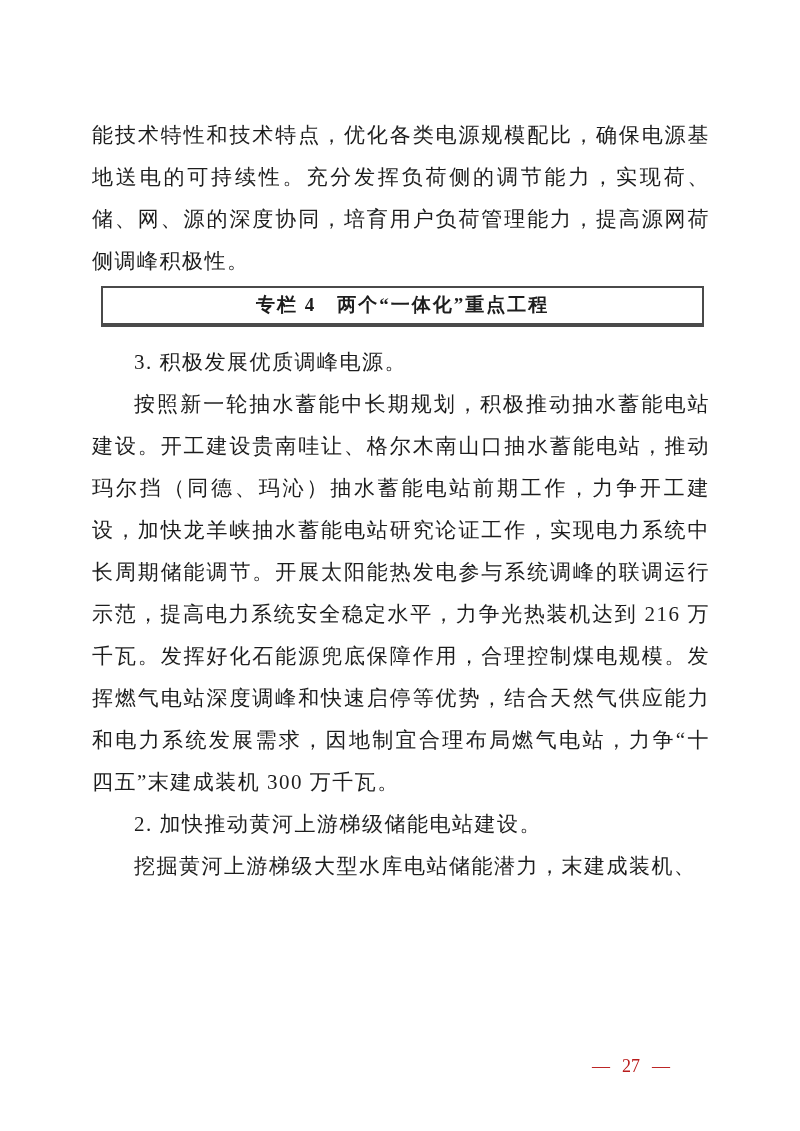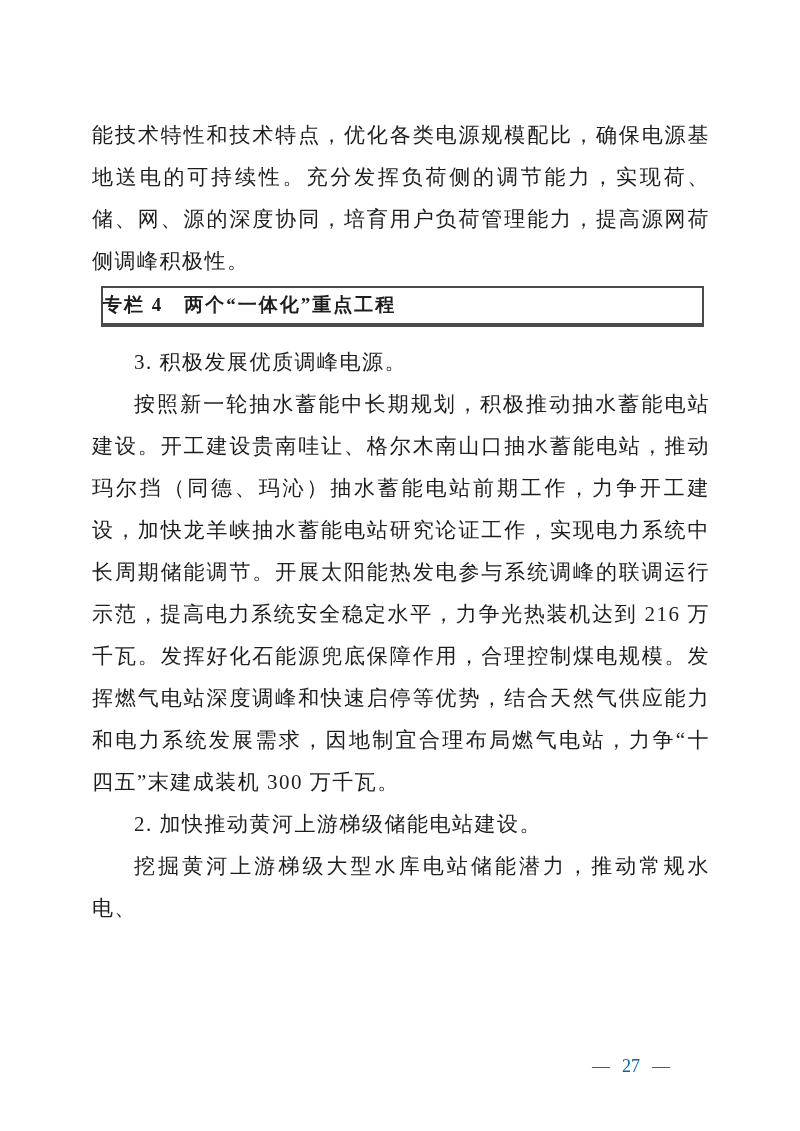--- a/index.html
+++ b/index.html
@@ -26,20 +26,21 @@
     letter-spacing: 1.5px;
   }
   .indent { text-indent: 2em; }
   .bold { font-weight: bold; }
 
   .feature-box {
     border: 2px solid #4a4a4a;
     margin: 4px 6px 14px 9px;
   }
   .feature-box .box-title {
+    text-align: center;
     font-weight: bold;
     font-size: 19px;
     letter-spacing: 2px;
     padding: 4px 0 5px 0;
     border-bottom: 2px solid #4a4a4a;
   }
   .feature-box .box-body {
     padding: 6px 10px 8px 10px;
   }
   .box-para {
@@ -49,21 +50,21 @@
     letter-spacing: 0.4px;
     margin: 0;
   }
   .box-label { font-weight: bold; }
 
   .page-footer {
     position: absolute;
     top: 1056px;
     right: 124px;
     font-size: 18px;
-    color: #0369a1;
+    color: #b91c1c;
     white-space: nowrap;
   }
   .page-footer .dash { margin: 0 6px; letter-spacing: 0; }
   .page-footer .num { margin: 0 6px; }
 </style>
 </head>
 <body>
 
 <div class="page">
 
@@ -73,19 +74,19 @@
     <div class="box-title">专栏 4　两个“一体化”重点工程</div>
   </div>
 
 
   <p class="body-text indent">3. 积极发展优质调峰电源。</p>
 
   <p class="body-text indent">按照新一轮抽水蓄能中长期规划，积极推动抽水蓄能电站建设。开工建设贵南哇让、格尔木南山口抽水蓄能电站，推动玛尔挡（同德、玛沁）抽水蓄能电站前期工作，力争开工建设，加快龙羊峡抽水蓄能电站研究论证工作，实现电力系统中长周期储能调节。开展太阳能热发电参与系统调峰的联调运行示范，提高电力系统安全稳定水平，力争光热装机达到 216 万千瓦。发挥好化石能源兜底保障作用，合理控制煤电规模。发挥燃气电站深度调峰和快速启停等优势，结合天然气供应能力和电力系统发展需求，因地制宜合理布局燃气电站，力争“十四五”末建成装机 300 万千瓦。</p>
 
   <p class="body-text indent">2. 加快推动黄河上游梯级储能电站建设。</p>
 
-  <p class="body-text indent">挖掘黄河上游梯级大型水库电站储能潜力，推动常规水电、</p>
+  <p class="body-text indent">挖掘黄河上游梯级大型水库电站储能潜力，末建成装机、</p>
 
   <div class="page-footer">
     <span class="dash">—</span><span class="num">27</span><span class="dash">—</span>
   </div>
 
 </div>
 
 </body></html>

